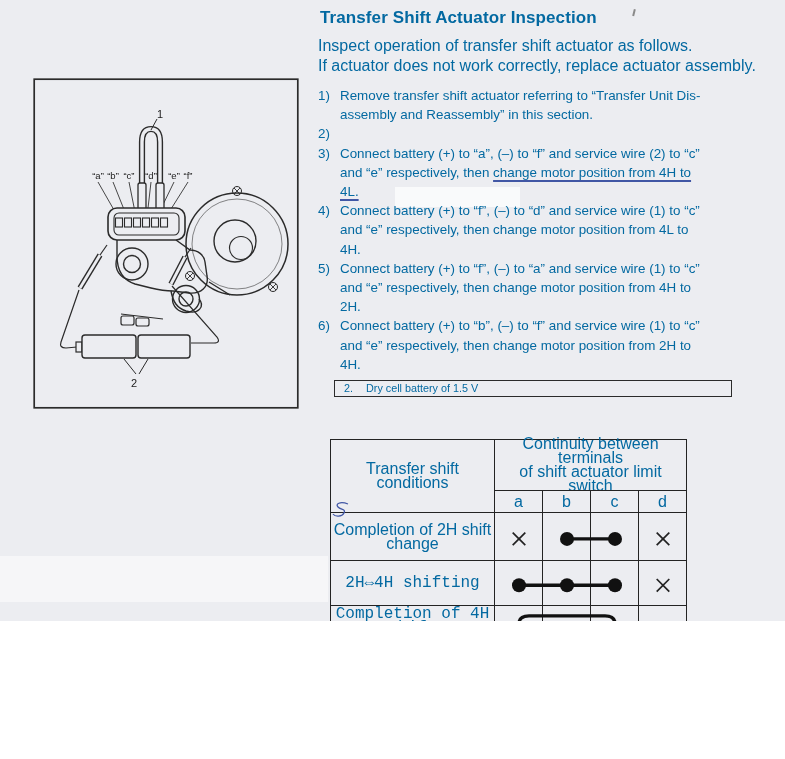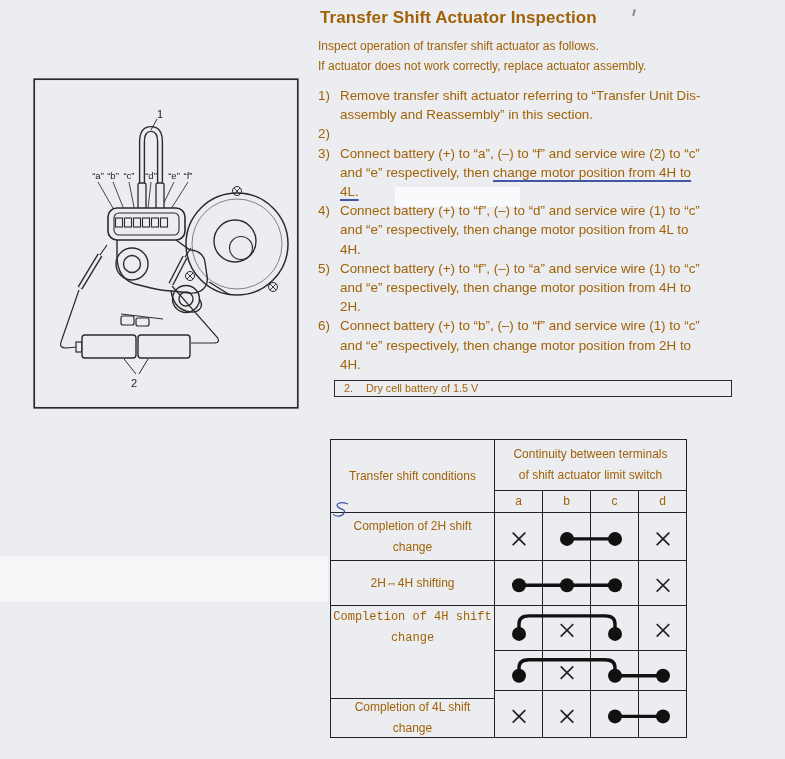--- a/index.html
+++ b/index.html
@@ -1,37 +1,37 @@
 <!DOCTYPE html>
 <html><head>
 <meta charset="utf-8">
 <style>
   html,body{margin:0;padding:0;}
-  .page{position:relative;width:785px;height:759px;background:#ecedf1;overflow:hidden;
-        font-family:"Liberation Sans",sans-serif;color:#a16207;}
+  .page{position:relative;width:785px;height:621px;background:#ecedf1;overflow:hidden;
+        font-family:"Liberation Sans",sans-serif;color:#0369a1;}
   .patch{position:absolute;background:rgba(255,255,255,.7);pointer-events:none;}
   .title{position:absolute;left:320px;top:8px;font-size:17px;font-weight:bold;letter-spacing:.1px;}
   .tick{position:absolute;left:633px;top:9px;width:1.5px;height:7px;background:#8a8a8a;transform:rotate(14deg);}
-  .intro{position:absolute;left:318px;top:36px;font-size:12px;line-height:20px;white-space:pre-line;}
+  .intro{position:absolute;left:318px;top:36px;font-size:16px;line-height:20px;white-space:pre-line;}
   .steps{position:absolute;left:318px;top:86px;width:452px;font-size:13.4px;line-height:19.2px;}
   .step{display:flex;}
   .num{width:22px;flex:none;}
   .stext{white-space:pre-line;}
   .pen-underline{text-decoration:underline;text-decoration-color:#4157a5;text-decoration-thickness:1.6px;text-underline-offset:3px;}
   .legend{position:absolute;left:334px;top:380px;width:396px;height:15px;border:1.1px solid #2b2b2b;
           font-size:10.8px;line-height:15px;display:flex;background:transparent;}
   .legend .lnum{margin-left:9px;width:22px;}
   .theading{position:absolute;left:338px;top:404px;font-size:14px;font-weight:bold;}
   .ltable{position:absolute;left:330px;top:439px;display:grid;
           grid-template-columns:163px 48px 48px 48px 48px;
           grid-template-rows:50px 22px 48px 45px 45px 40px 47px;
           border:1.7px solid #232323;}
   .cell{border-left:1.3px solid #232323;border-top:1.3px solid #232323;
         display:flex;align-items:center;justify-content:center;text-align:center;
-        font-size:12px;line-height:21px;white-space:pre-line;}
+        font-size:16px;line-height:14px;white-space:pre-line;}
   .nl{border-left:none;} .nt{border-top:none;}
   .hcond{grid-column:1;grid-row:1/3;}
   .hcont{grid-column:2/6;grid-row:1;}
   .symcell{grid-column:2/6;position:relative;border-left:1.3px solid #232323;border-top:1.3px solid #232323;}
   .vdiv{position:absolute;top:0;bottom:0;width:1.3px;background:#232323;}
   .syms{position:absolute;left:0;top:0;pointer-events:none;}
   .figure{position:absolute;left:33px;top:78px;}
   svg text{font-family:"Liberation Sans",sans-serif;fill:#1c1c1c;}
   .pen-squiggle{position:absolute;left:326px;top:500px;}
 </style>
@@ -212,21 +212,21 @@
           <line x1="72" y1="25.92" x2="120" y2="25.92" stroke="#111" stroke-width="3.4"></line>
           <line x1="17.7" y1="19.62" x2="30.3" y2="32.22" stroke="#222" stroke-width="1.7"></line>
           <line x1="17.7" y1="32.22" x2="30.3" y2="19.62" stroke="#222" stroke-width="1.7"></line>
           <circle cx="72" cy="25.92" r="7" fill="#111"></circle>
           <circle cx="120" cy="25.92" r="7" fill="#111"></circle>
           <line x1="161.7" y1="19.62" x2="174.3" y2="32.22" stroke="#222" stroke-width="1.7"></line>
           <line x1="161.7" y1="32.22" x2="174.3" y2="19.62" stroke="#222" stroke-width="1.7"></line>
         </svg>
   </div>
 
-  <div class="cell nl" style="grid-column:1;grid-row:4;">2H⇔4H shifting</div>
+  <div class="cell nl" style="grid-column:1;grid-row:4;font-family:Liberation Mono, monospace;">2H⇔4H shifting</div>
   <div class="symcell" style="grid-row:4;">
     <div class="vdiv" style="left:46.7px;"></div>
         <div class="vdiv" style="left:94.7px;"></div>
         <div class="vdiv" style="left:142.7px;"></div>
     <svg class="syms" width="192" height="45" viewBox="0 0 192 45">
           <line x1="24" y1="24.3" x2="120" y2="24.3" stroke="#111" stroke-width="3.4"></line>
           <circle cx="24" cy="24.3" r="7" fill="#111"></circle>
           <circle cx="72" cy="24.3" r="7" fill="#111"></circle>
           <circle cx="120" cy="24.3" r="7" fill="#111"></circle>
           <line x1="161.7" y1="18" x2="174.3" y2="30.6" stroke="#222" stroke-width="1.7"></line>

